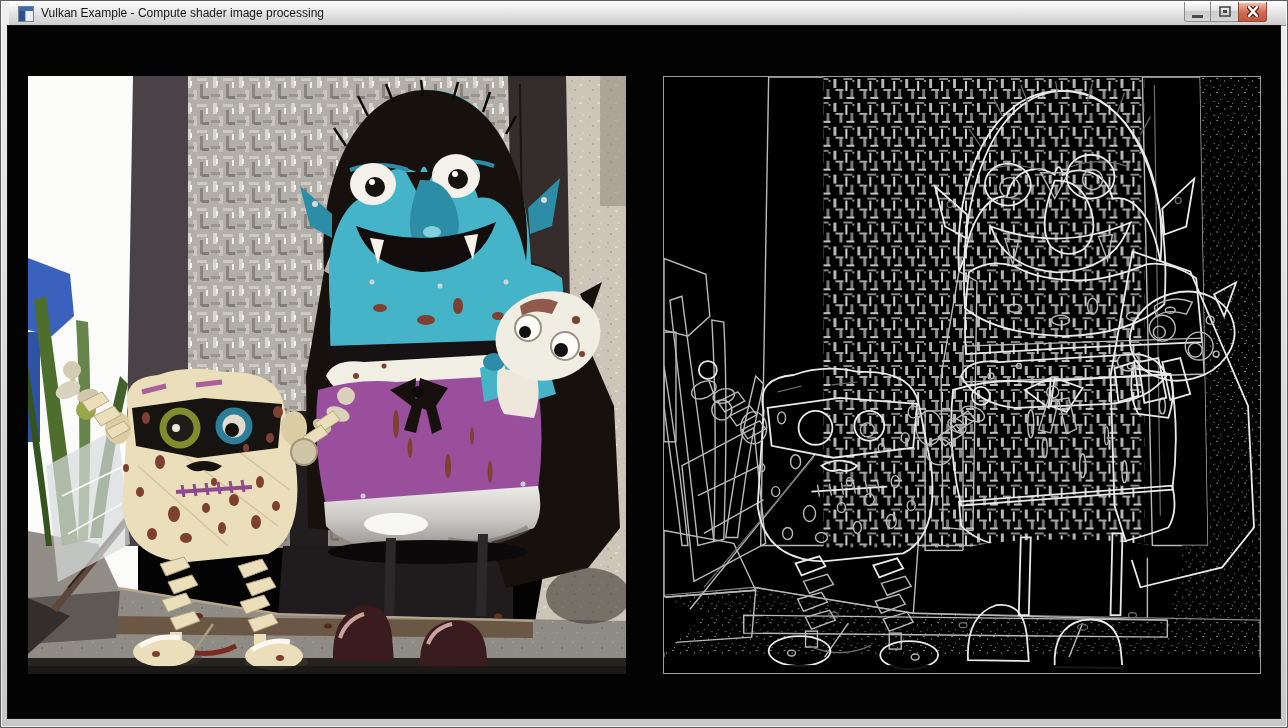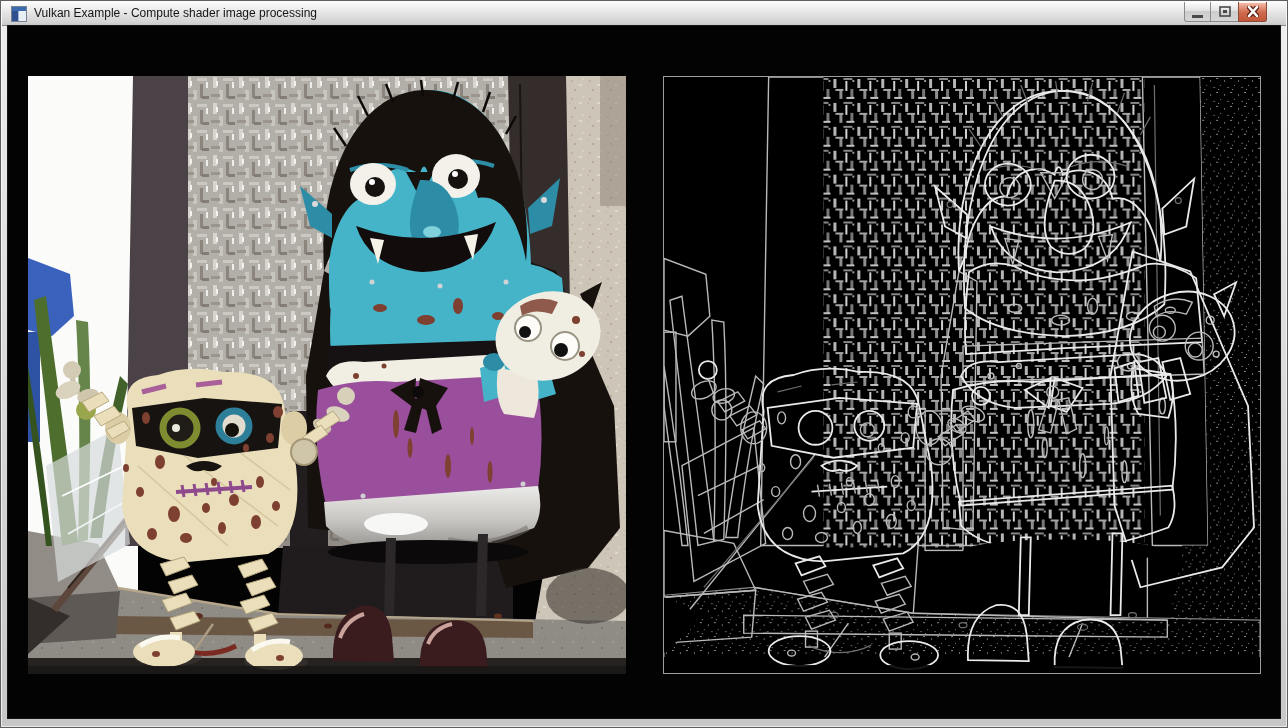--- a/index.html
+++ b/index.html
@@ -1,20 +1,20 @@
 <!DOCTYPE html>
 <html style="--teal: #46b4c8; --tealD: #2e8da6; --purple: #9a4f9d; --cream: #eadfba; --rust: #7e4030; --hair: #17110e; --maroon: #3a1c1e; --blue: #3a62bd; --leaf: #4e6e2e; --offwhite: #f1eee4; --edge: #b9b9b9; --closeRed: #cf6a4d; --clientBg: #030303;"><head>
 <meta charset="utf-8">
 <style>
   html,body{margin:0;padding:0;background:#000;}
   body{width:1288px;height:728px;overflow:hidden;font-family:"Liberation Sans",sans-serif;}
   .window{position:relative;width:1288px;height:728px;box-sizing:border-box;
     background:linear-gradient(#efefef,#c7c7c7);
     border:1px solid #5f5f5f;box-shadow:inset 0 0 0 1px rgba(255,255,255,.65);}
-  .titlebar{position:absolute;top:1px;left:1px;right:1px;height:23px;
+  .titlebar{position:absolute;top:1px;left:8px;right:1px;height:23px;
     background:linear-gradient(#fcfcfc,#e6e6e6 45%,#d2d2d2 90%,#c6c6c6);
     border-bottom:1px solid #8f8f8f;padding-left:24px;}
   .appicon{position:absolute;left:9px;top:4px;width:16px;height:16px;display:block;}
   .title{position:absolute;left:32px;top:4px;font-size:12px;color:#151515;white-space:nowrap;}
   .controls{position:absolute;top:0;right:19px;display:flex;}
   .btn{box-sizing:border-box;width:27px;height:20px;margin:0;padding:0;border:1px solid #8a8a8a;border-top:none;
     background:linear-gradient(#fdfdfd,#e3e3e3 45%,#cdcdcd 50%,#d6d6d6);
     display:flex;align-items:center;justify-content:center;cursor:default;
     box-shadow:inset 0 1px 0 rgba(255,255,255,.85);}
   .btn.min{border-bottom-left-radius:3px;}

